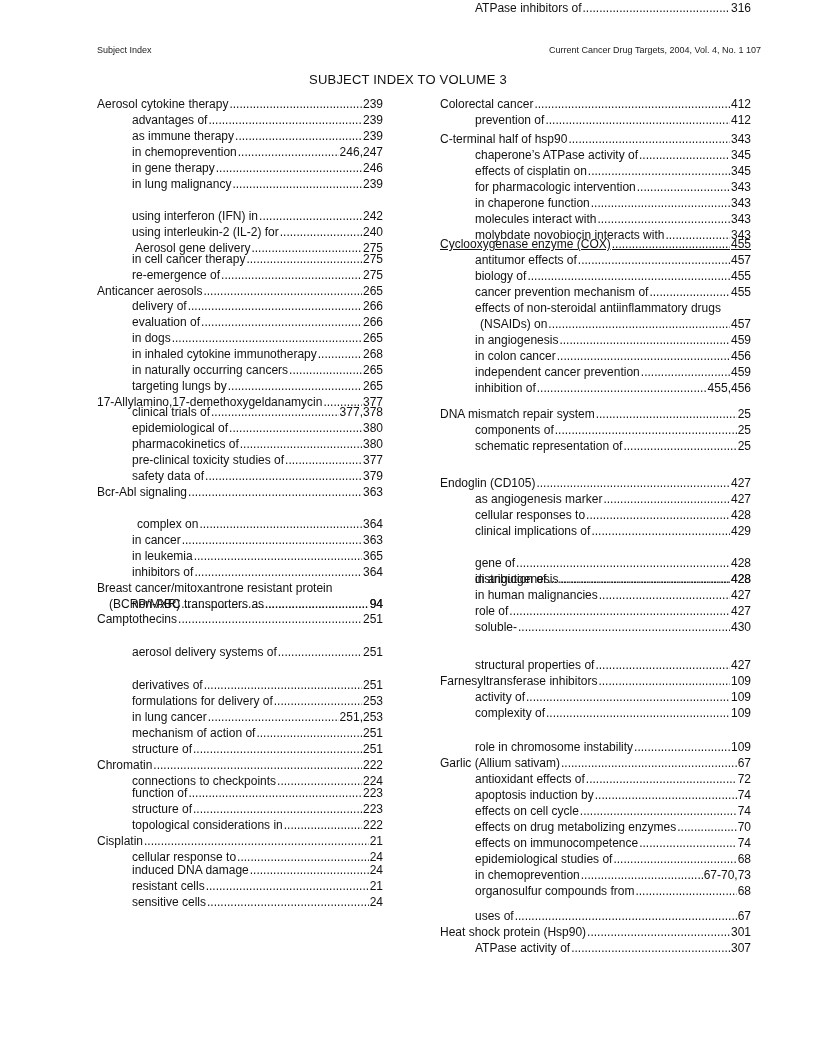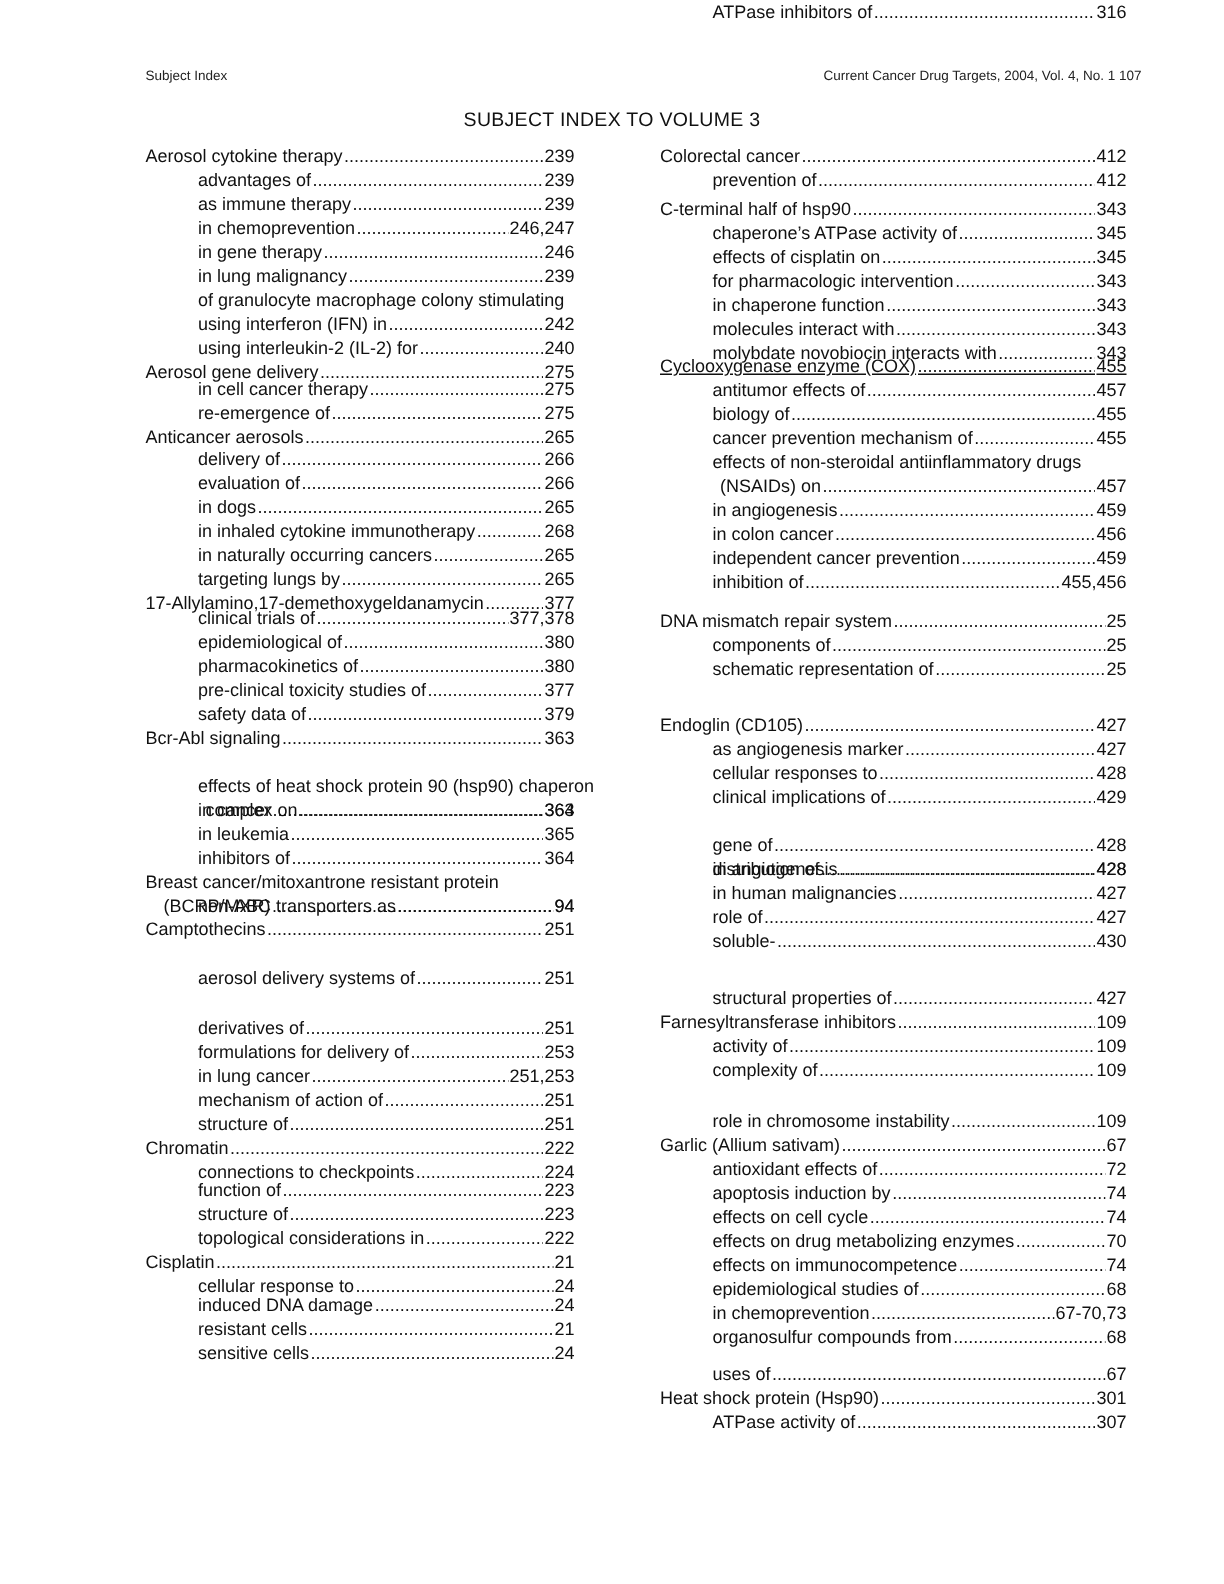--- a/index.html
+++ b/index.html
@@ -69,37 +69,36 @@
       </div>
     </div>
     <div class="entry" style="top: 176px;">
       <div class="row sub">
         <span class="lbl">in lung malignancy</span>
         <span class="dots"></span>
         <span class="pg">239</span>
       </div>
     </div>
     <div class="entry" style="top: 192px;">
-      <div class="pre">of granulocyte macrophage colony stimulating</div>
     </div>
     <div class="entry" style="top: 208px;">
       <div class="row sub">
         <span class="lbl">using interferon (IFN) in</span>
         <span class="dots"></span>
         <span class="pg">242</span>
       </div>
     </div>
     <div class="entry" style="top: 224px;">
       <div class="row sub">
         <span class="lbl">using interleukin-2 (IL-2) for</span>
         <span class="dots"></span>
         <span class="pg">240</span>
       </div>
     </div>
-    <div class="entry" style="top: 240px;">
+    <div class="entry" style="top: 240px; margin-left: 38px;">
       <div class="row ">
         <span class="lbl">Aerosol gene delivery</span>
         <span class="dots"></span>
         <span class="pg">275</span>
       </div>
     </div>
     <div class="entry" style="top: 251px;">
       <div class="row sub">
         <span class="lbl">in cell cancer therapy</span>
         <span class="dots"></span>
@@ -205,21 +204,20 @@
       </div>
     </div>
     <div class="entry" style="top: 484px;">
       <div class="row ">
         <span class="lbl">Bcr-Abl signaling</span>
         <span class="dots"></span>
         <span class="pg">363</span>
       </div>
     </div>
     <div class="entry" style="top: 516px;">
-      <div class="pre">effects of heat shock protein 90 (hsp90) chaperon</div>
       <div class="row cont">
         <span class="lbl">complex on</span>
         <span class="dots"></span>
         <span class="pg">364</span>
       </div>
     </div>
     <div class="entry" style="top: 532px;">
       <div class="row sub">
         <span class="lbl">in cancer</span>
         <span class="dots"></span>

